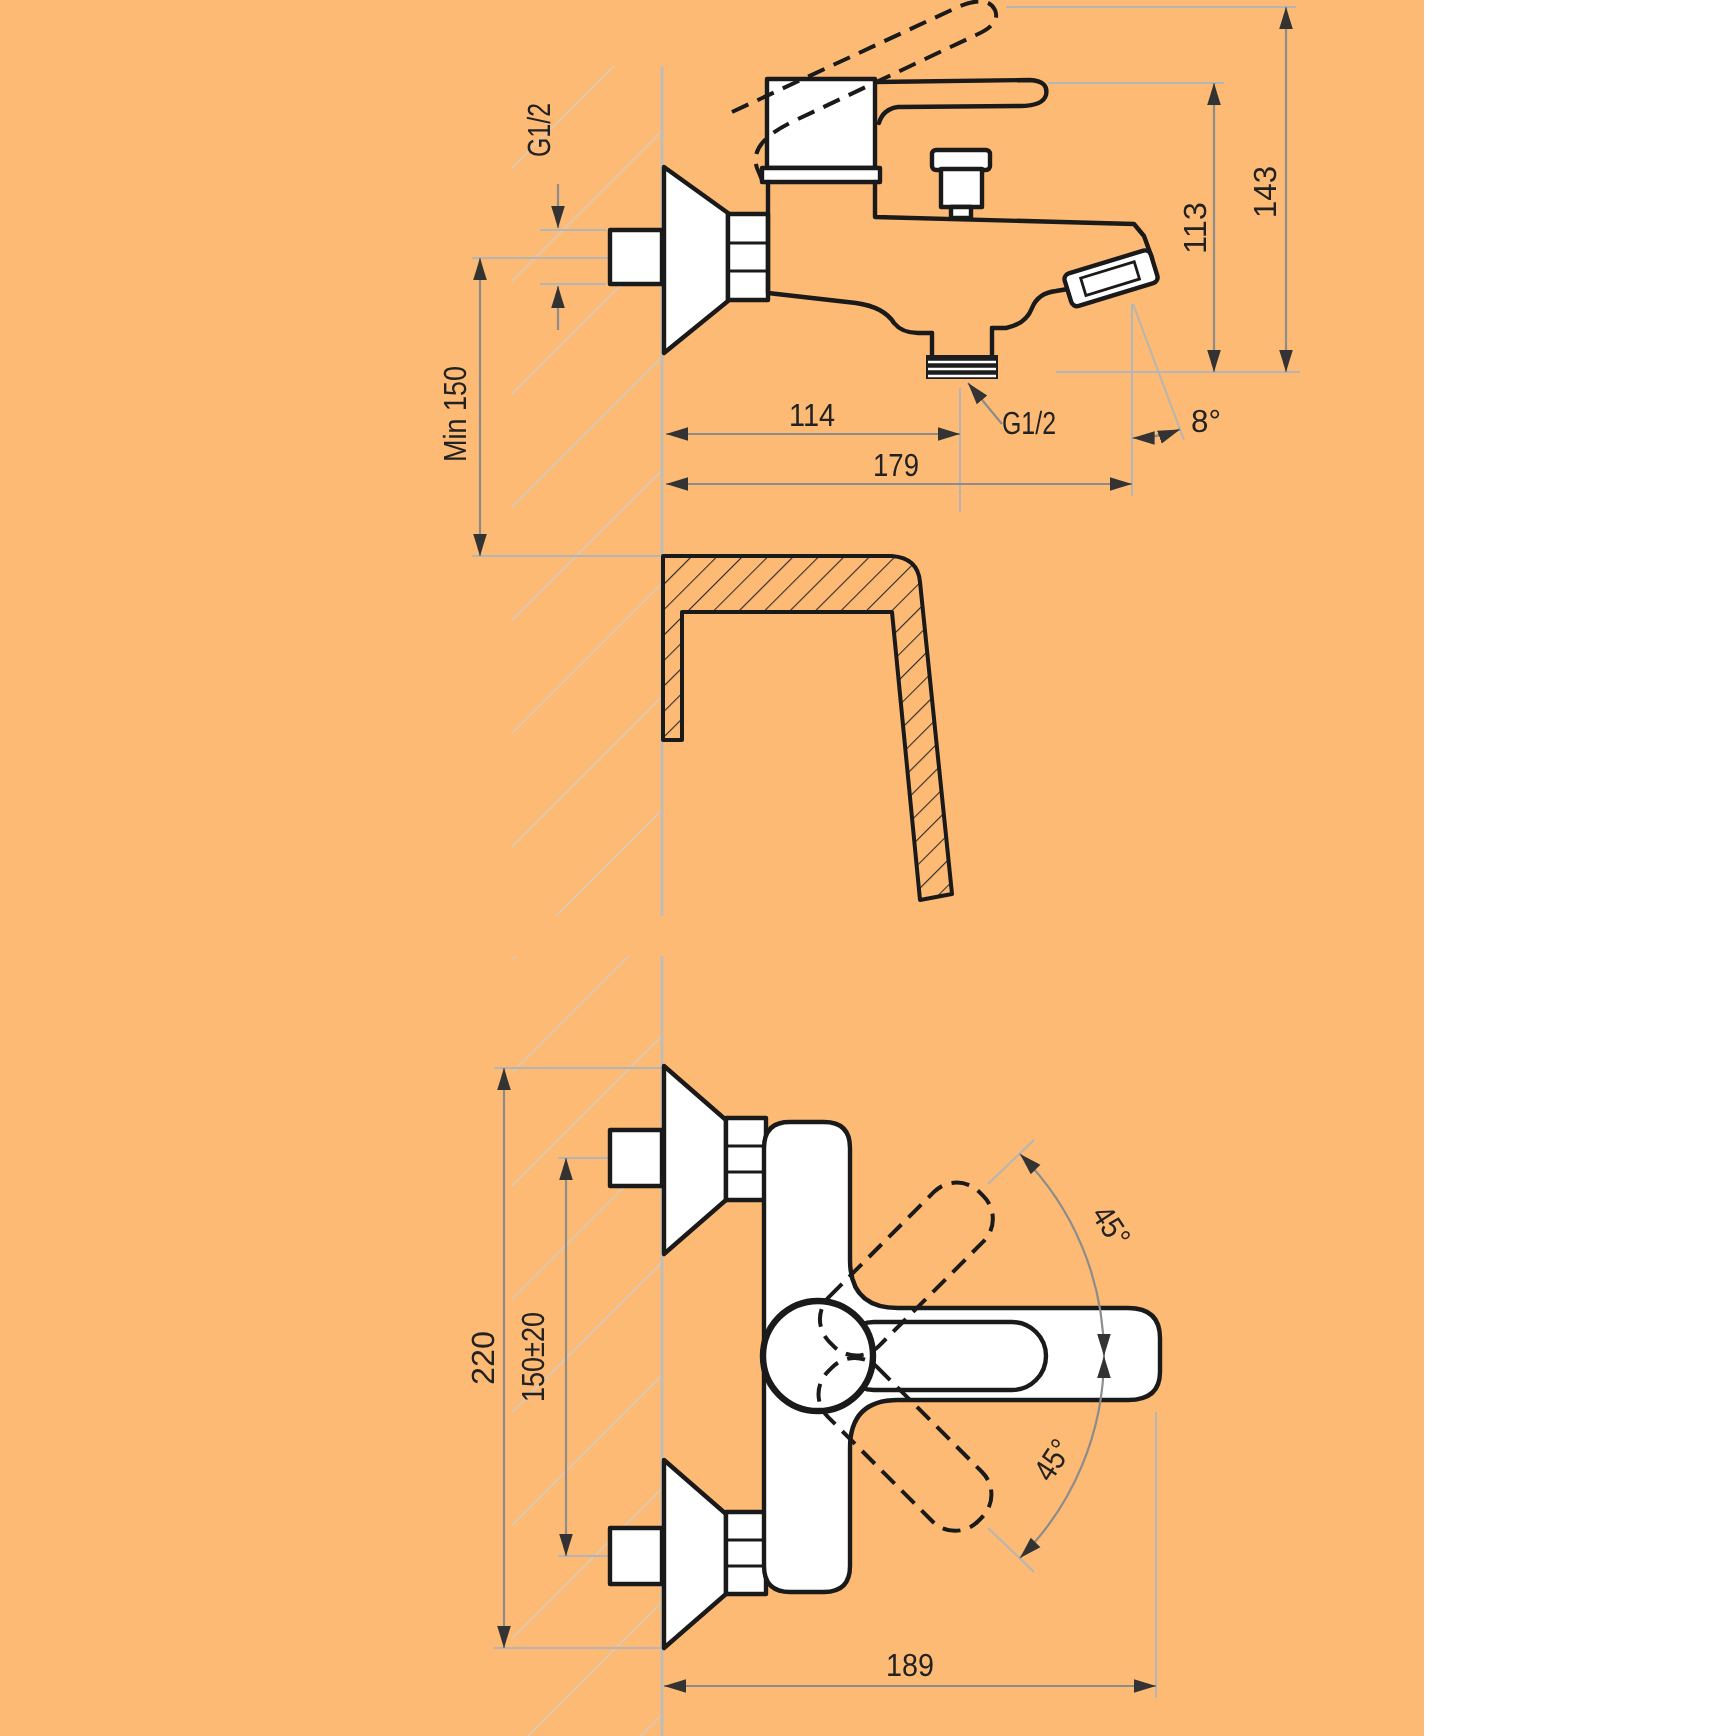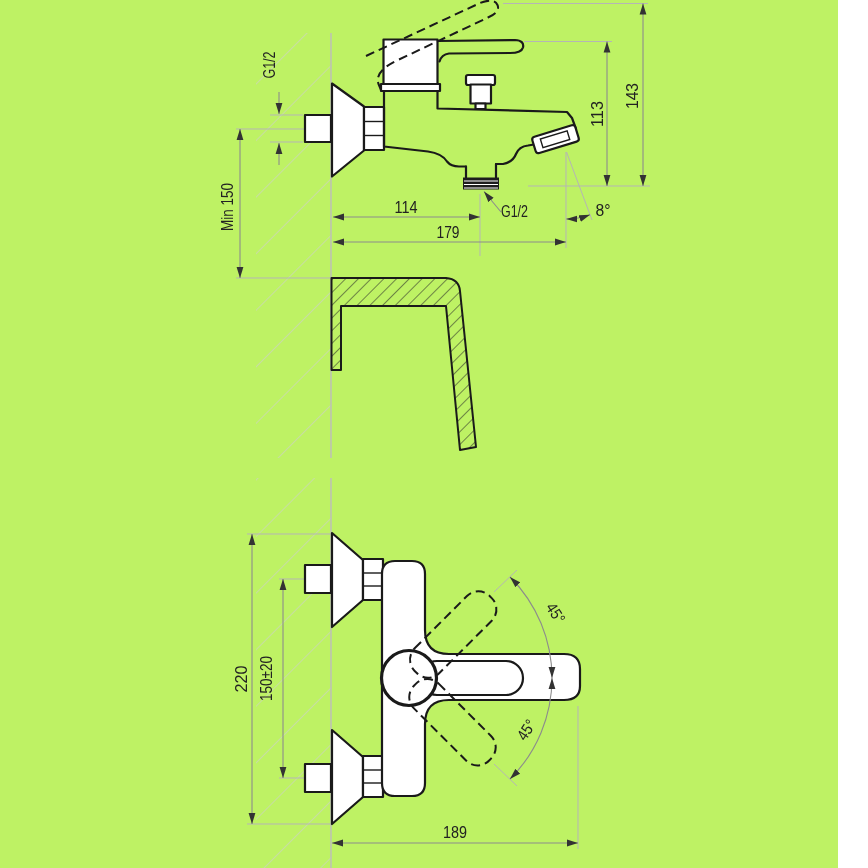--- a/index.html
+++ b/index.html
@@ -1,16 +1,16 @@
 <!DOCTYPE html>
 <html><head>
 <meta charset="utf-8">
 <style>
   html,body{margin:0;padding:0;background:#ffffff;}
-  .stage{width:838px;height:868px;position:relative;background:#bef264;overflow:hidden;}
+  .stage{width:712px;height:868px;position:relative;background:#fdba74;overflow:hidden;}
   svg{display:block;}
   text{font-family:"Liberation Sans",sans-serif;font-size:16px;fill:#222;}
   .ol{stroke:#1a1a1a;stroke-width:2.2;fill:none;stroke-linejoin:round;stroke-linecap:round;}
   .olf{stroke:#1a1a1a;stroke-width:2.2;fill:#fff;stroke-linejoin:round;}
   .md{stroke:#1a1a1a;stroke-width:1.4;fill:none;}
   .dash{stroke:#1a1a1a;stroke-width:2;fill:none;stroke-dasharray:9 5;stroke-linejoin:round;}
   .dim{stroke:#8c8c8c;stroke-width:1.1;fill:none;marker-start:url(#ar);marker-end:url(#ar);}
   .lead{stroke:#8c8c8c;stroke-width:1.1;fill:none;marker-end:url(#ar);}
   .ref{stroke:#b5b5b5;stroke-width:1;fill:none;}
   .wall{stroke:#bdbdbd;stroke-width:1.4;fill:none;}

